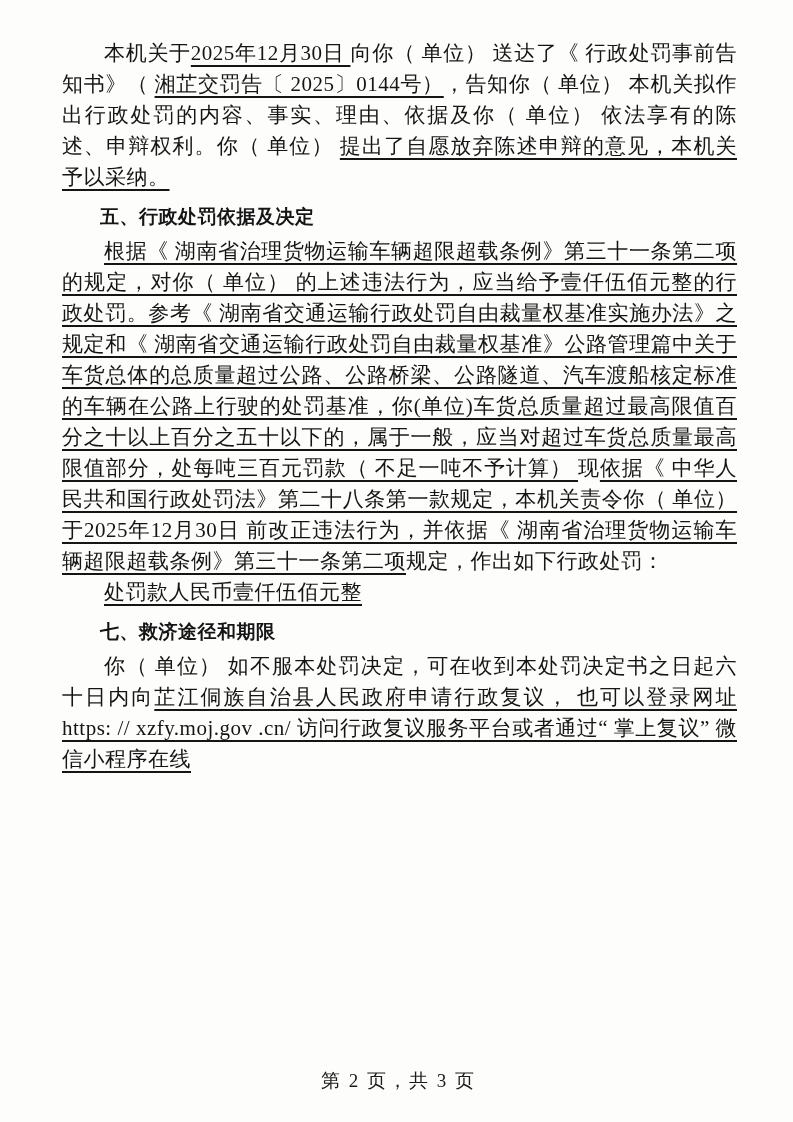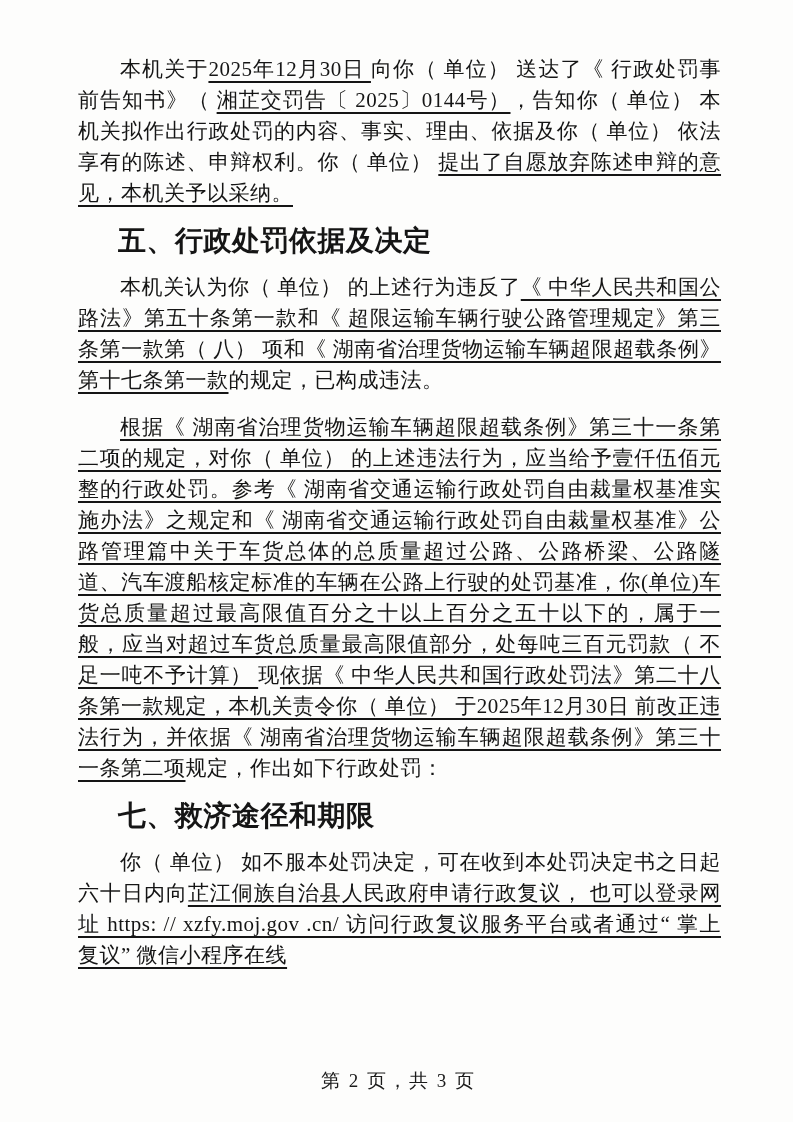--- a/index.html
+++ b/index.html
@@ -12,29 +12,29 @@
     width: 793px;
     height: 1122px;
     box-sizing: border-box;
     background: #fdfdfc;
     padding: 38px 56px 0 62px;
     font-family: "Liberation Serif", "DejaVu Serif", serif;
     color: #151515;
     overflow: hidden;
   }
   .doc-body p.para {
-    margin: 16px;
+    margin: 0;
     font-size: 21px;
     line-height: 31px;
     text-align: justify;
     text-indent: 2em;
     letter-spacing: 0.5px;
   }
   .doc-body .heading {
-    font-size: 28px;
+    font-size: 19px;
     line-height: 31px;
     font-weight: bold;
     text-indent: 2em;
     margin: 8px 0 4px 0;
     letter-spacing: 0.5px;
   }
   .u {
     text-decoration: underline;
     text-decoration-thickness: 1.5px;
     text-underline-offset: 5px;
@@ -51,19 +51,19 @@
     color: #1a1a1a;
   }
 </style>
 </head>
 <body>
 
 <div class="page">
   <div class="doc-body" id="doc-body">
       <p class="para"><span>本机关于</span><span class="u">2025年12月30日 </span><span>向你（ 单位） 送达了《 行政处罚事前告知书》（ </span><span class="u">湘芷交罚告〔 2025〕0144号）</span><span>，告知你（ 单位） 本机关拟作出行政处罚的内容、事实、理由、依据及你（ 单位） 依法享有的陈述、申辩权利。你（ 单位） </span><span class="u">提出了自愿放弃陈述申辩的意见，本机关予以采纳。</span></p>
       <div class="heading">五、行政处罚依据及决定</div>
-      <p class="para"><span>本机关认为你（ 单位） 的上述行为违反了</span><span class="u">《 中华人民共和国公路法》第五十条第一款和《 超限运输车辆行驶公路管理规定》第三条第一款第（ 八） 项和《 湖南省治理货物运输车辆超限超载条例》第十七条第一款</span><span>的规定，已构成违法。</span></p>
       <p class="para"><span class="u">根据《 湖南省治理货物运输车辆超限超载条例》第三十一条第二项的规定，对你（ 单位） 的上述违法行为，应当给予壹仟伍佰元整的行政处罚。参考《 湖南省交通运输行政处罚自由裁量权基准实施办法》之规定和《 湖南省交通运输行政处罚自由裁量权基准》公路管理篇中关于车货总体的总质量超过公路、公路桥梁、公路隧道、汽车渡船核定标准的车辆在公路上行驶的处罚基准，你(单位)车货总质量超过最高限值百分之十以上百分之五十以下的，属于一般，应当对超过车货总质量最高限值部分，处每吨三百元罚款（ 不足一吨不予计算） </span><span>现</span><span class="u">依据《 中华人民共和国行政处罚法》第二十八条第一款规定，本机关责令你（ 单位） 于2025年12月30日 前改正违法行为，并依据《 湖南省治理货物运输车辆超限超载条例》第三十一条第二项</span><span>规定，作出如下行政处罚：</span></p>
+      <p class="para"><span class="u">处罚款人民币壹仟伍佰元整</span></p>
       <div class="heading">七、救济途径和期限</div>
       <p class="para"><span>你（ 单位） 如不服本处罚决定，可在收到本处罚决定书之日起六十日内向</span><span class="u">芷江侗族自治县人民政府申请行政复议， 也可以登录网址 https: // xzfy.moj.gov .cn/ 访问行政复议服务平台或者通过“ 掌上复议” 微信小程序在线</span></p>
     </div>
   <div class="footer">第 2 页，共 3 页</div>
 </div>
 
 </body></html>

